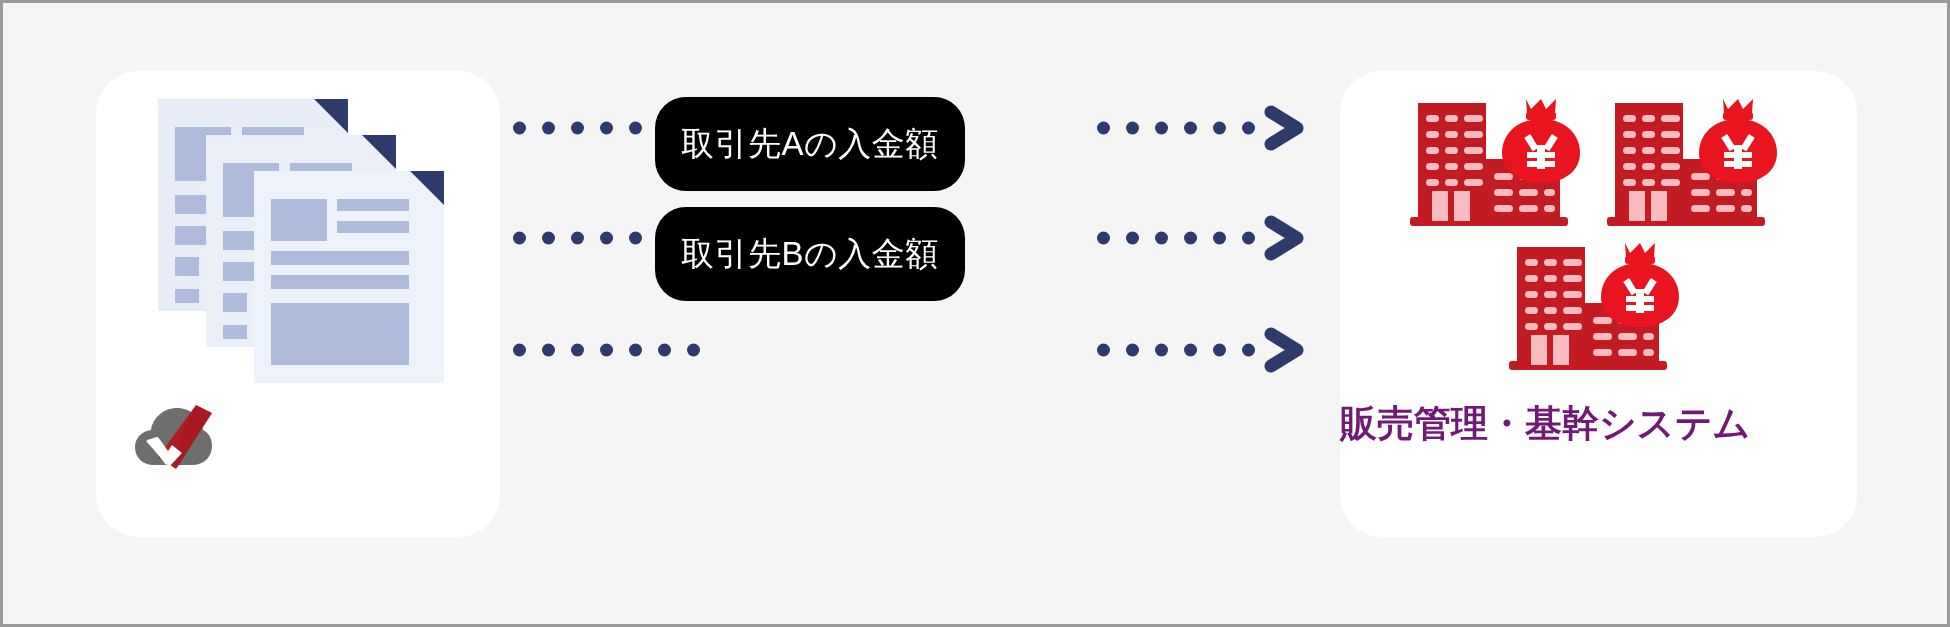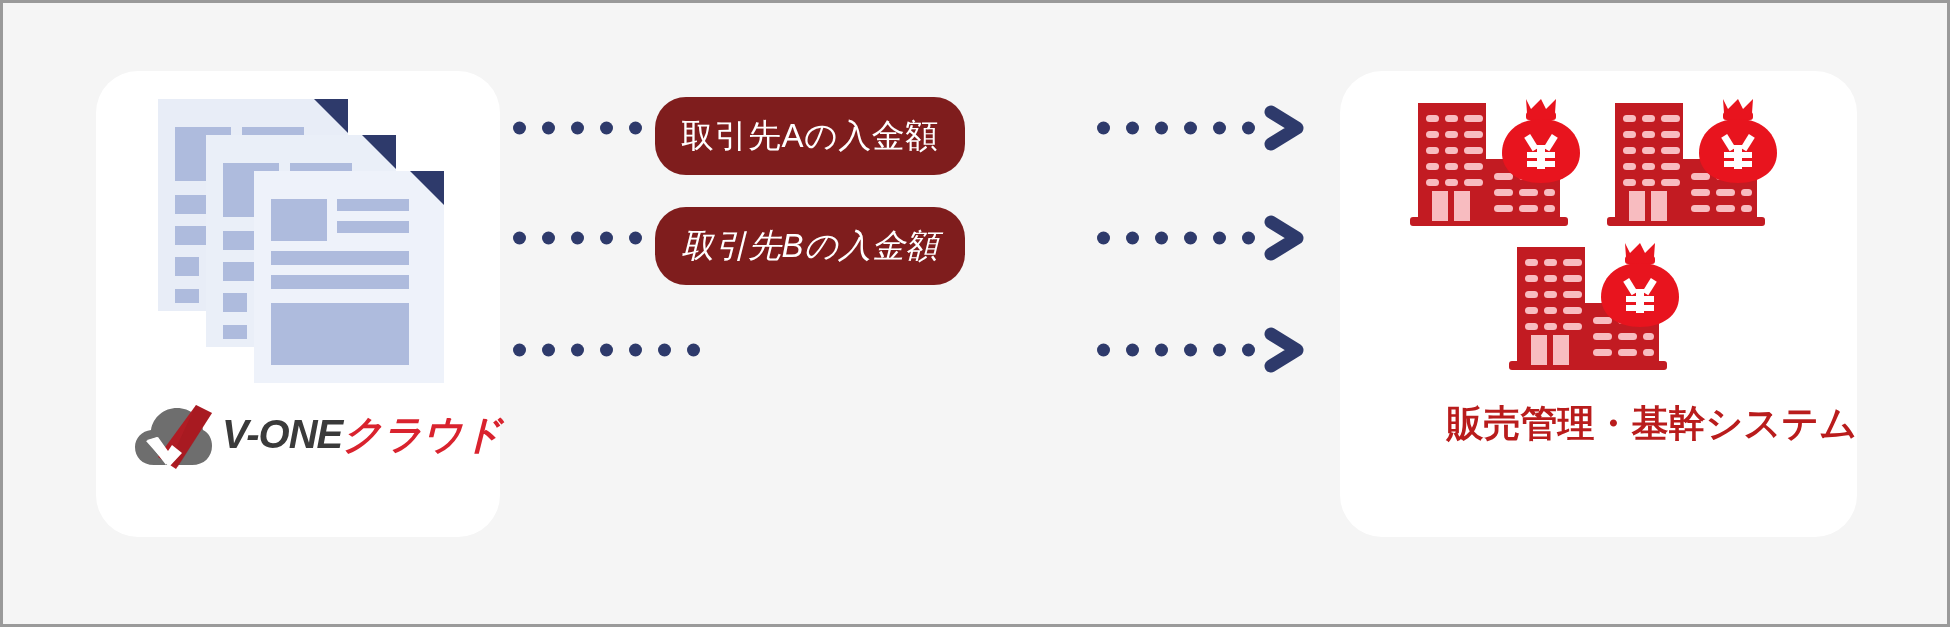--- a/index.html
+++ b/index.html
@@ -46,55 +46,55 @@
   .logo{ position:absolute; left:38px; top:322px; width:330px; height:86px; }
   .logo-mark{ position:absolute; left:0; top:6px; width:78px; height:72px; }
   .logo-text{ position:absolute; left:88px; top:14px; font-style:italic; font-weight:bold;
               font-size:40px; letter-spacing:-1px; white-space:nowrap; }
   .logo-text .vone{ color:#3a3a3a; }
   .logo-text .cloud{ color:#d9232e; }
 
   
   .flow-row{ position:absolute; left:510px; width:800px; height:62px; }
   #row-0{ top:94px; }
-  #row-1{ top:204px;font-style:italic; }
+  #row-1{ top:204px; }
   #row-2{ top:316px; }
 
   .dots{ position:absolute; top:50%; transform:translateY(-50%);
          display:flex; align-items:center; gap:16px; }
   .dots .dot{ width:13px;height:13px;border-radius:50%;background:#2e3a6b; }
   .dots-left{ left:0; }
   .dots-right{ right:58px; }
 
   .pill{
     position:absolute; top:0; left:142px;
     height:62px;
     display:flex;align-items:center;justify-content:center;
-    padding:8px 26px;
-    background:#7f1d1d;
+    padding:16px 26px;
+    background:#000000;
     color:#ffffff;
     border-radius:31px;
     font-size:33px;
     font-weight:500;
     letter-spacing:.5px;
     white-space:nowrap;
   }
 
   .chevron{ position:absolute; right:0; top:50%; transform:translateY(-50%); }
 
   
   .bldg-wrap{ position:absolute; }
   #bldg-0{ left:58px;  top:24px; }
   #bldg-1{ left:255px; top:24px; }
   #bldg-2{ left:157px; top:168px; }
 
   .right-caption{
     position:absolute; left:0; right:0; top:330px;
-    text-align:right;
-    color:#b91c1c;
+    text-align:left;
+    color:#701a75;
     font-weight:bold;
     font-size:37px;
     line-height:1.22;
     letter-spacing:0px;
   }
   .right-caption .l2{ display:block; }
 </style>
 </head>
 <body>
 
@@ -140,21 +140,20 @@
 
     <div class="logo">
       <svg class="logo-mark" viewBox="0 0 78 72">
         <path d="M20 66 C8 66 1 58 1 48 C1 39 8 32 17 31 C19 18 30 9 43 9 C56 9 67 18 69 31 C75 34 78 40 78 47 C78 58 70 66 58 66 Z" fill="#6e6e6e"></path>
         <path d="M43 9 C56 9 67 18 69 31 C75 34 78 40 78 47 C78 58 70 66 58 66 L36 66 L63 13 C57 10 50 9 43 9 Z" fill="#9b9b9b" opacity="0"></path>
         <path d="M62 6 L78 14 L42 70 L24 58 Z" fill="#b01c24"></path>
         <path d="M62 6 L78 14 L44 68 L36 62 Z" fill="#8e1219" opacity=".25"></path>
         <path d="M12 42 L24 38 L34 52 L38 46 L48 54 L35 68 Z" fill="#ffffff"></path>
         <path d="M13 41 L23 38 L36 56 L32 66 Z" fill="#ffffff"></path>
       </svg>
-      <div class="logo-text"><span class="vone">V-ONE</span><span class="cloud">クラウド</span></div>
     </div>
   </div>
 
   <div class="flow-row" id="row-0">
     <div class="dots dots-left">
       <span class="dot"></span>
       <span class="dot"></span>
       <span class="dot"></span>
       <span class="dot"></span>
       <span class="dot"></span>

